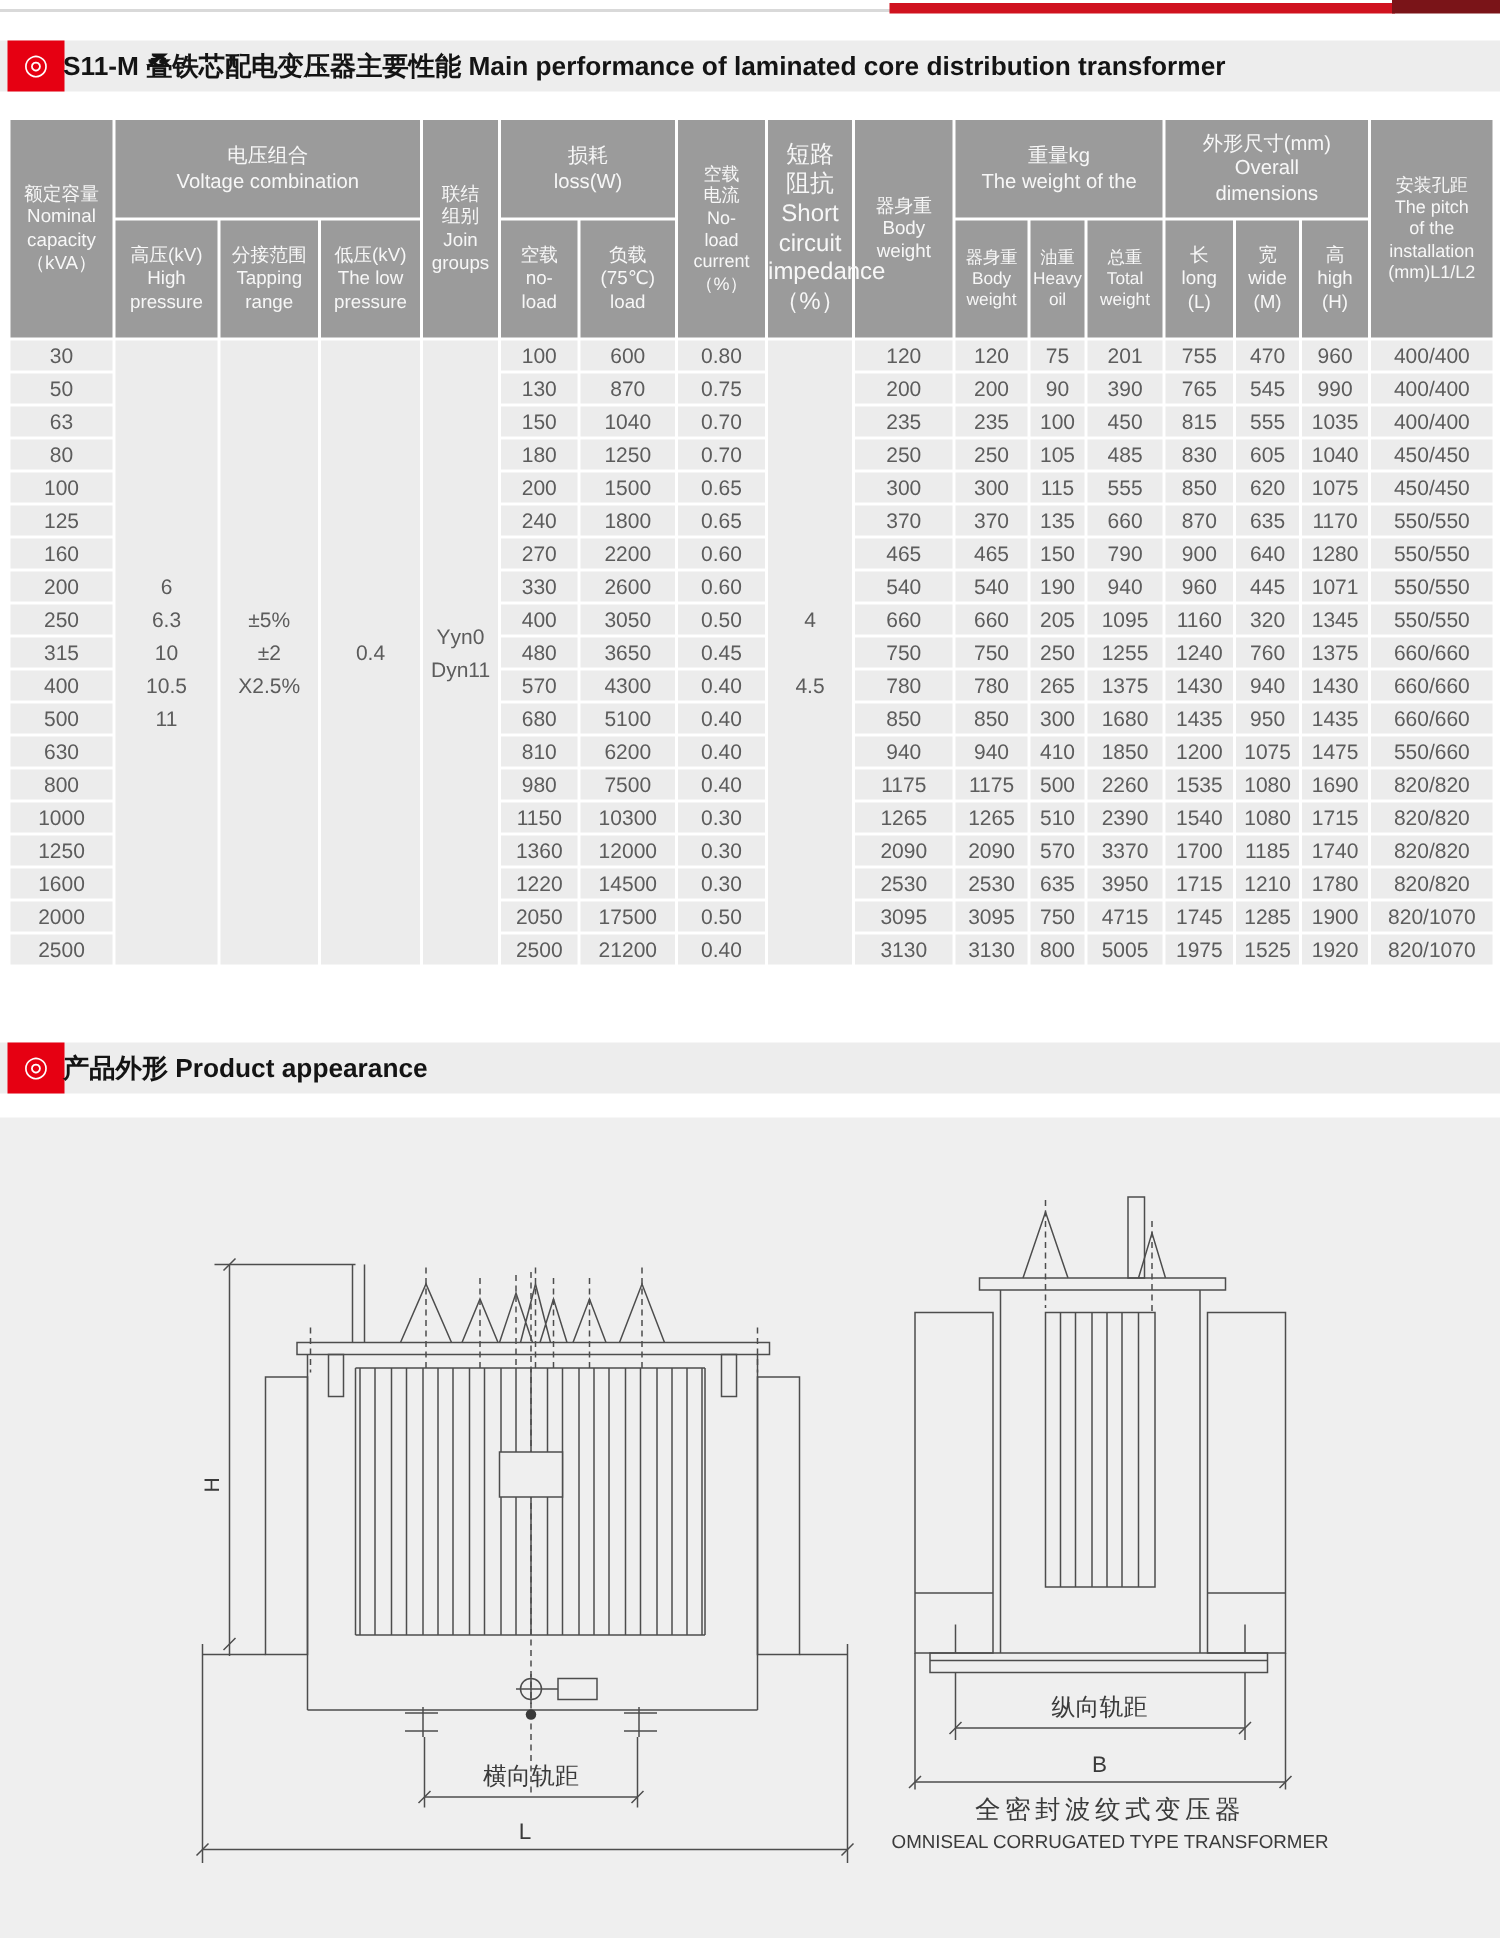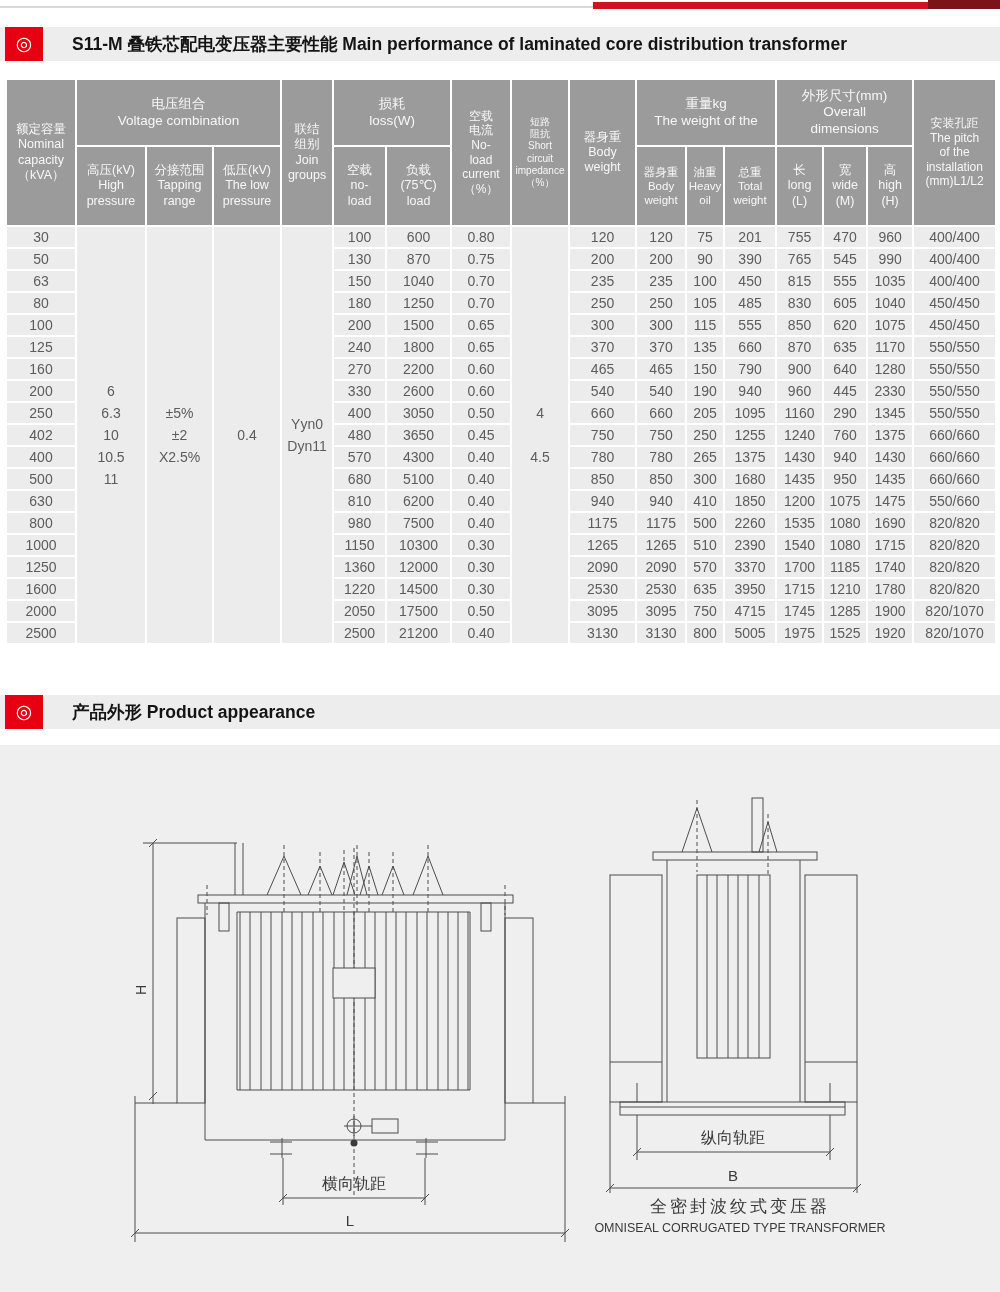--- a/index.html
+++ b/index.html
@@ -12,38 +12,38 @@
   .top-red-bar{position:absolute;left:593px;top:2px;width:337px;height:7px;background:#d0121f;}
   .top-dark-tip{position:absolute;left:928px;top:0;width:72px;height:9px;background:#7a1418;}
 
   
   .section-bar{position:absolute;left:0;width:1000px;height:34px;background:#ededed;}
   .section-icon{
     position:absolute;left:5px;width:38px;height:34px;background:#e60012;color:#ffffff;
     display:flex;align-items:center;justify-content:center;font-size:19px;line-height:34px;
   }
   .section-title{
-    position:absolute;left:72px;height:34px;line-height:34px;
+    position:absolute;left:42px;height:34px;line-height:34px;
     font-size:17.5px;font-weight:bold;color:#141414;white-space:nowrap;
   }
   #bar1,#icon1,#title1{top:27px;}
   #bar2,#icon2,#title2{top:695px;}
 
   
   .table-wrap{position:absolute;left:5px;top:78px;width:990px;}
   table{border-collapse:separate;border-spacing:2px;table-layout:fixed;width:990px;}
   th{
     background:#9b9b9b;color:#f7f7f7;font-weight:normal;text-align:center;vertical-align:middle;
     white-space:pre-line;font-size:12.5px;line-height:1.22;padding:1px 0;
   }
   thead tr.h1 th{height:63px;}
   thead tr.h2 th{height:76px;text-align:center;}
   .th-group{font-size:13.5px;}
   .th-sm{font-size:11.5px;}
-  .th-imp{font-size:10px;}
+  .th-imp{font-size:16px;}
   .th-pitch{font-size:12px;text-align:center;}
   .th-cur{font-size:12px;}
   td{
     background:#ececec;color:#5c5c5c;text-align:center;vertical-align:middle;
     font-size:14px;height:20px;line-height:20px;padding:0;white-space:pre-line;overflow:hidden;
   }
   td.merged{line-height:22px;font-size:14px;}
 
   
   .panel{position:absolute;left:0;top:745px;width:1000px;height:547px;background:#efefef;}
@@ -277,39 +277,39 @@
           <td>200</td>
           <td>330</td>
           <td>2600</td>
           <td>0.60</td>
           <td>540</td>
           <td>540</td>
           <td>190</td>
           <td>940</td>
           <td>960</td>
           <td>445</td>
-          <td>2330</td>
+          <td>1071</td>
           <td>550/550</td>
         </tr>
         <tr>
           <td>250</td>
           <td>400</td>
           <td>3050</td>
           <td>0.50</td>
           <td>660</td>
           <td>660</td>
           <td>205</td>
           <td>1095</td>
           <td>1160</td>
-          <td>290</td>
+          <td>320</td>
           <td>1345</td>
           <td>550/550</td>
         </tr>
         <tr>
-          <td>402</td>
+          <td>315</td>
           <td>480</td>
           <td>3650</td>
           <td>0.45</td>
           <td>750</td>
           <td>750</td>
           <td>250</td>
           <td>1255</td>
           <td>1240</td>
           <td>760</td>
           <td>1375</td>

